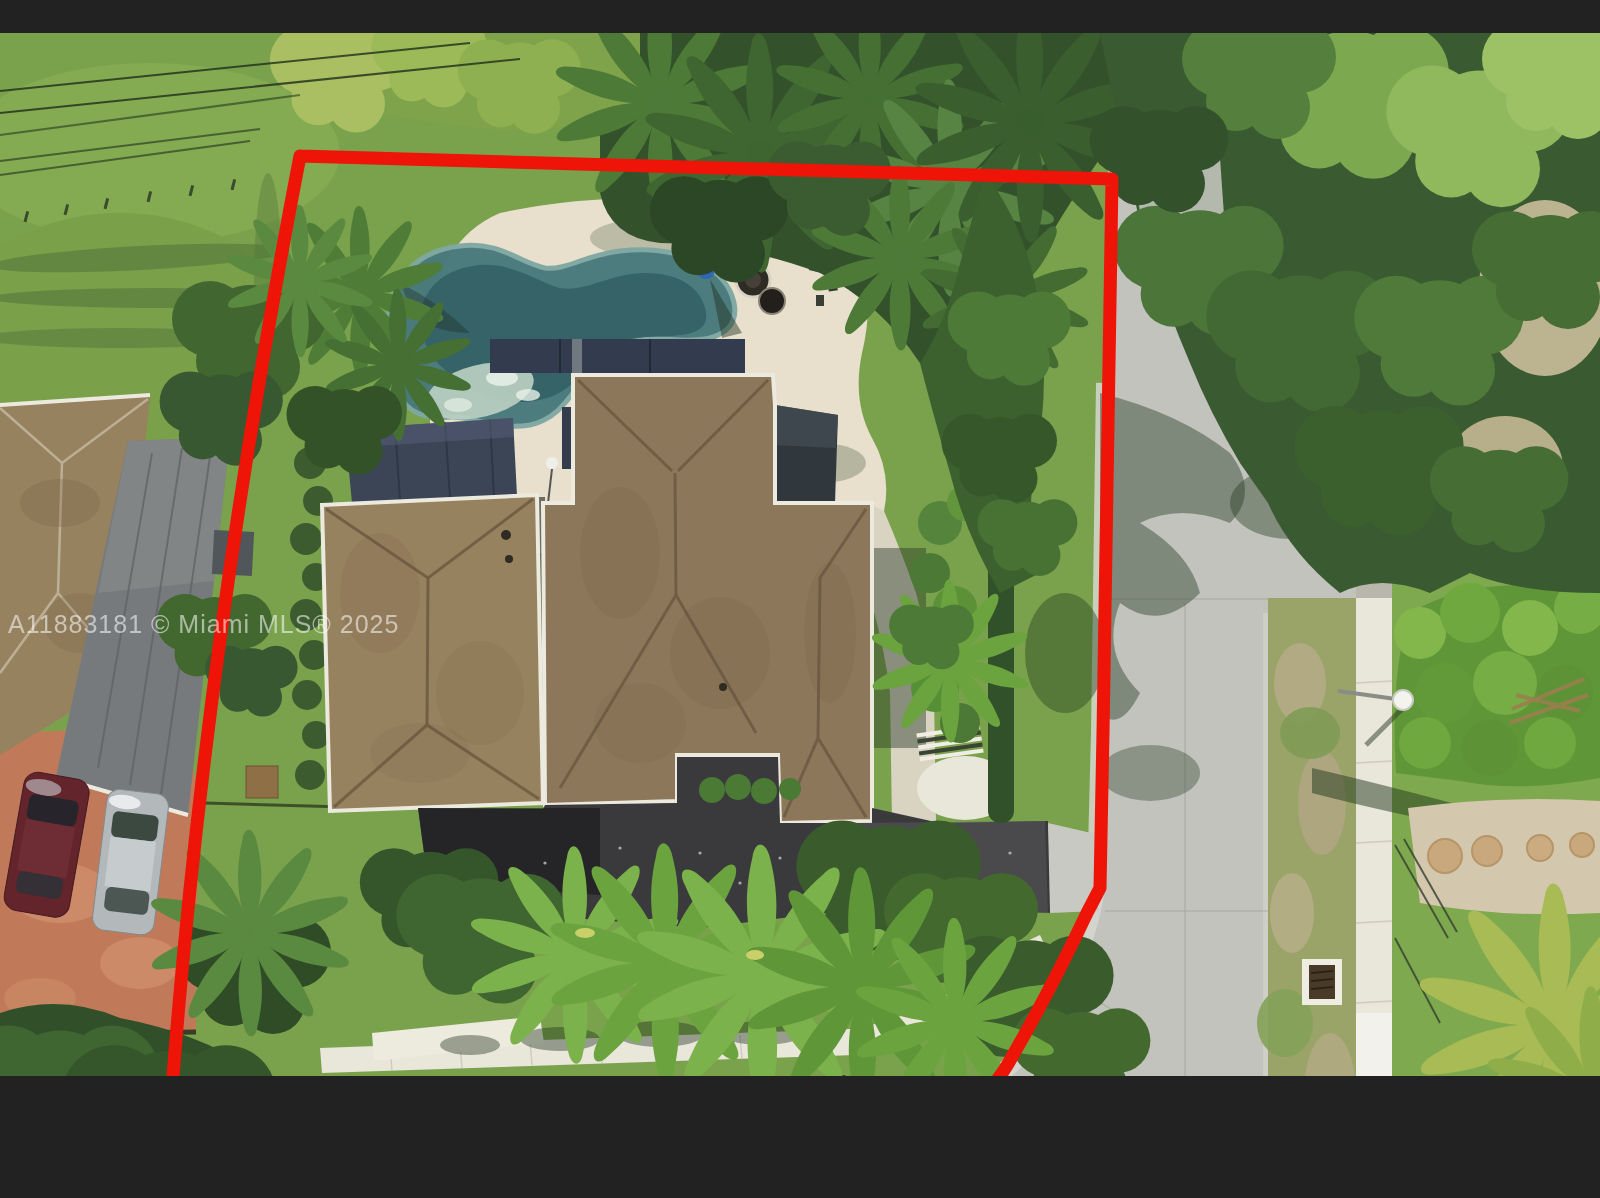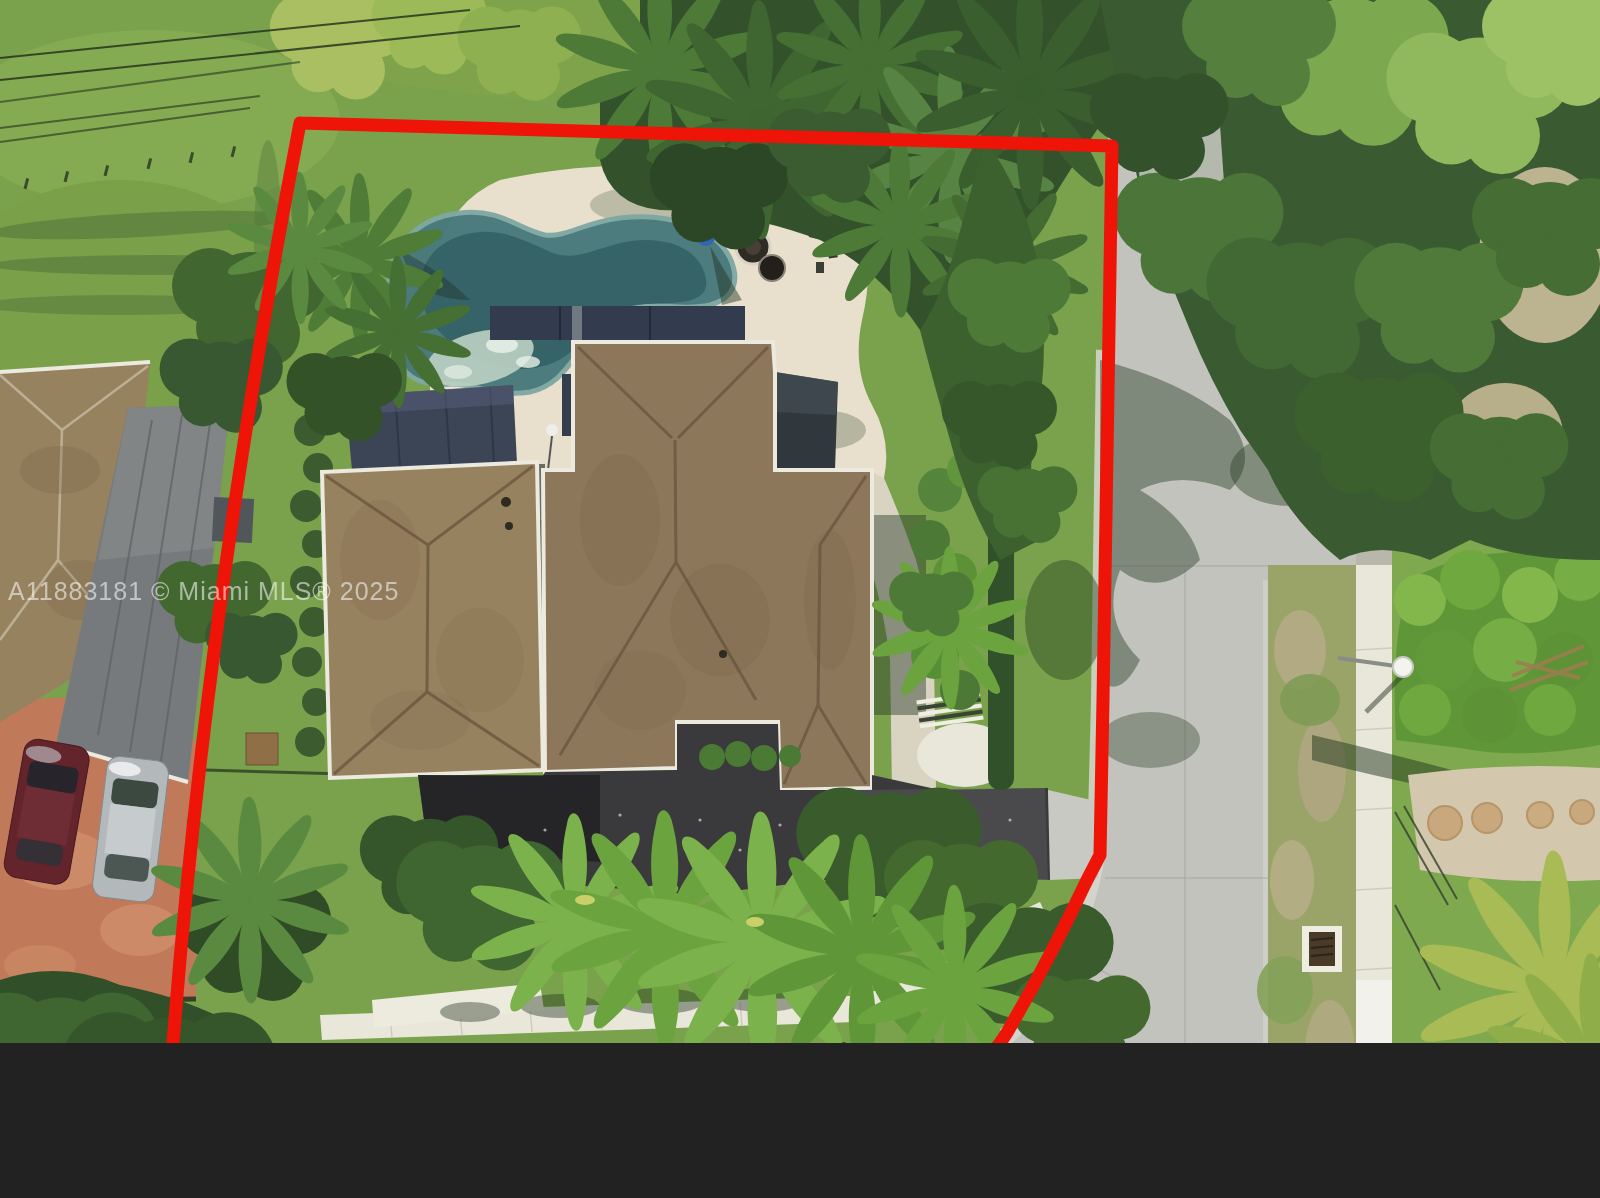--- a/index.html
+++ b/index.html
@@ -1,17 +1,17 @@
 <!DOCTYPE html>
 <html style="--c-boundary: #ee1408; --c-neighbor_pool: #2fb0dc; --c-pool_water: #49797c; --c-pool_deep: #335f63; --c-pool_shelf: #bcd0c3; --c-roof: #8d775a; --c-roof_light: #97825f; --c-roof_ridge: #6a573f; --c-gutter: #eceadf; --c-flat_roof: #3c4556; --c-paver: #e8e0cd; --c-asphalt: #3a3a3d; --c-street: #c2c3bd; --c-street_light: #d6d7d1; --c-sidewalk: #e9e6da; --c-terracotta: #c07a59; --c-grass: #7aa24c; --c-grass_bright: #8db457; --c-grass_dark: #55823a; --c-canopy: #3b5c31; --c-canopy_dark: #2c4726; --c-canopy_bright: #6b9c43; --c-palm: #7cb24b; --c-sand: #cbbd9b; --c-watermark: rgba(255,255,255,0.55);"><head>
 <meta charset="utf-8">
 <style>
   html,body{margin:0;padding:0;background:#222;}
   #stage{width:1600px;height:1043px;position:relative;overflow:hidden;
-         font-family:"Liberation Sans", sans-serif;}
+         font-family:"Liberation Sans", sans-serif;margin-top:33px;}
   svg{display:block}
   .st{fill:var(--c-street)} .stl{stroke:var(--c-street_light)}
   .sw{fill:var(--c-sidewalk)}
   .grass{fill:var(--c-grass)}
   .roof{fill:var(--c-roof)} .roofl{fill:var(--c-roof_light)}
   .gut{stroke:var(--c-gutter);stroke-width:4;fill:none}
   .ridge{stroke:var(--c-roof_ridge);stroke-width:3;fill:none;opacity:.8}
   .pav{fill:var(--c-paver)} .asph{fill:var(--c-asphalt)}
   .terra{fill:var(--c-terracotta)} .sand{fill:var(--c-sand)}
   .flat{fill:var(--c-flat_roof)}

